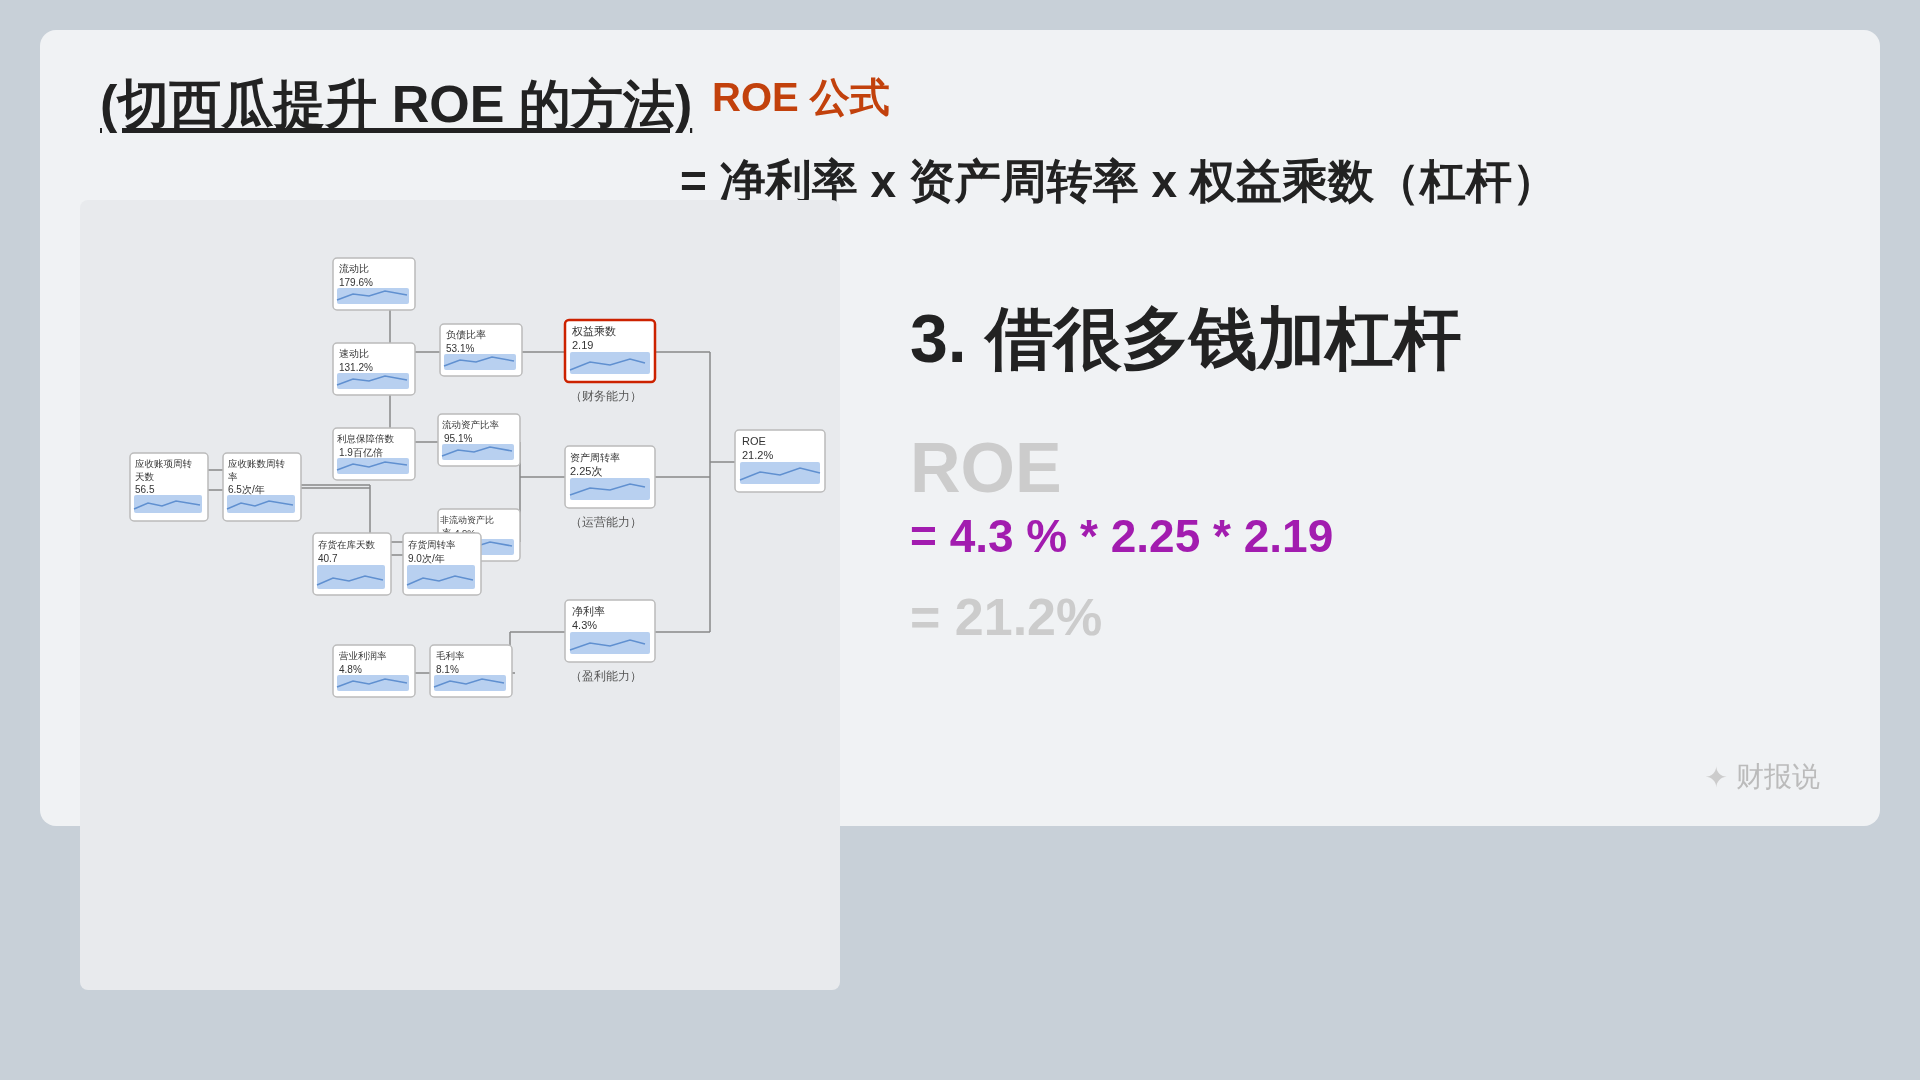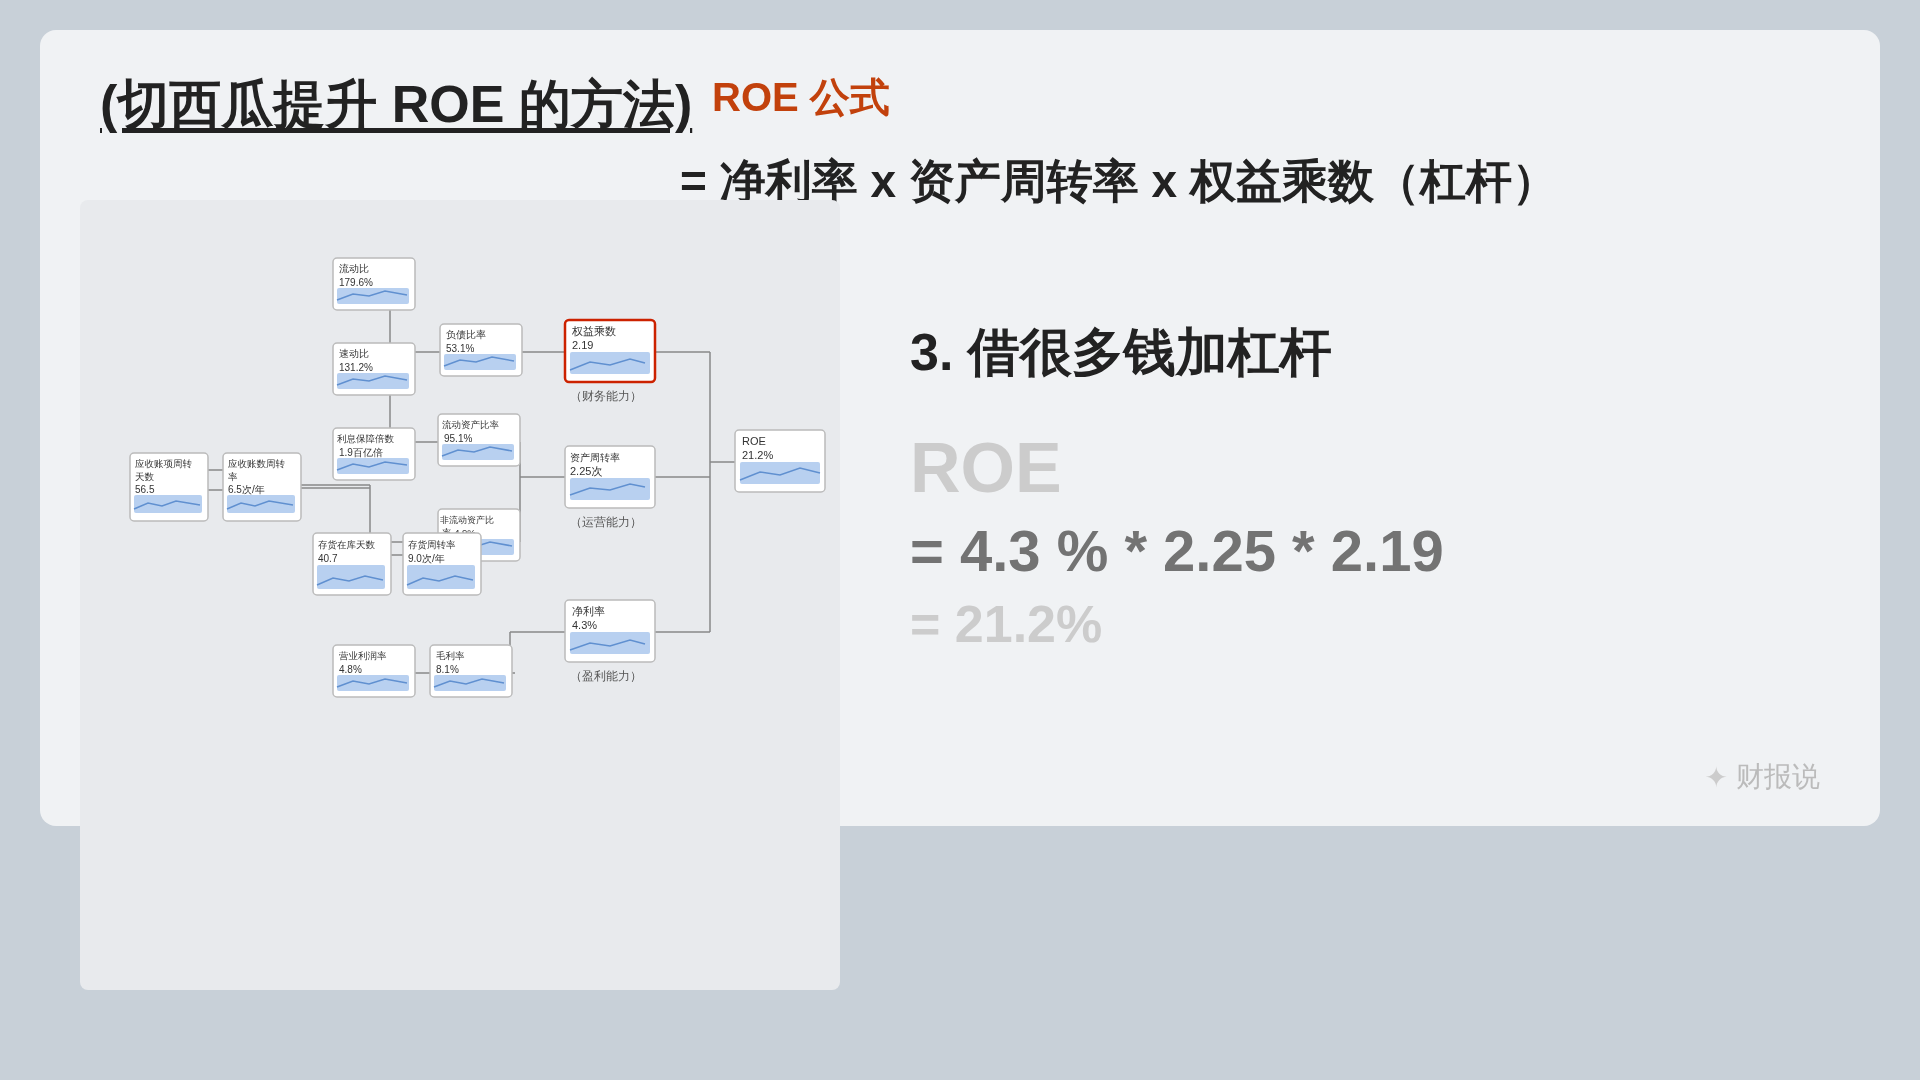--- a/index.html
+++ b/index.html
@@ -55,48 +55,48 @@
       left: 40px;
       width: 760px;
       height: 790px;
       background: #e8eaed;
       border-radius: 8px;
       overflow: hidden;
     }
     
     .right-heading {
       position: absolute;
-      top: 288px;
+      top: 264px;
       left: 870px;
-      font-size: 52px;
+      font-size: 68px;
       font-weight: 900;
       color: #222;
     }
     .roe-box {
       position: absolute;
       top: 400px;
       left: 870px;
     }
     .roe-big {
       font-size: 70px;
       font-weight: 900;
       color: #ccc;
       line-height: 1.1;
     }
     .roe-formula {
-      font-size: 58px;
-      font-weight: 700;
-      color: #737373;
-      margin-top: 10px;
+      font-size: 46px;
+      font-weight: 700;
+      color: #a21caf;
+      margin-top: 2px;
     }
     .roe-result {
       font-size: 52px;
       font-weight: 900;
       color: #ccc;
-      margin-top: 10px;
+      margin-top: 24px;
     }
     
     .watermark {
       position: absolute;
       bottom: 30px;
       right: 60px;
       font-size: 28px;
       color: #bbb;
       display: flex;
       align-items: center;

